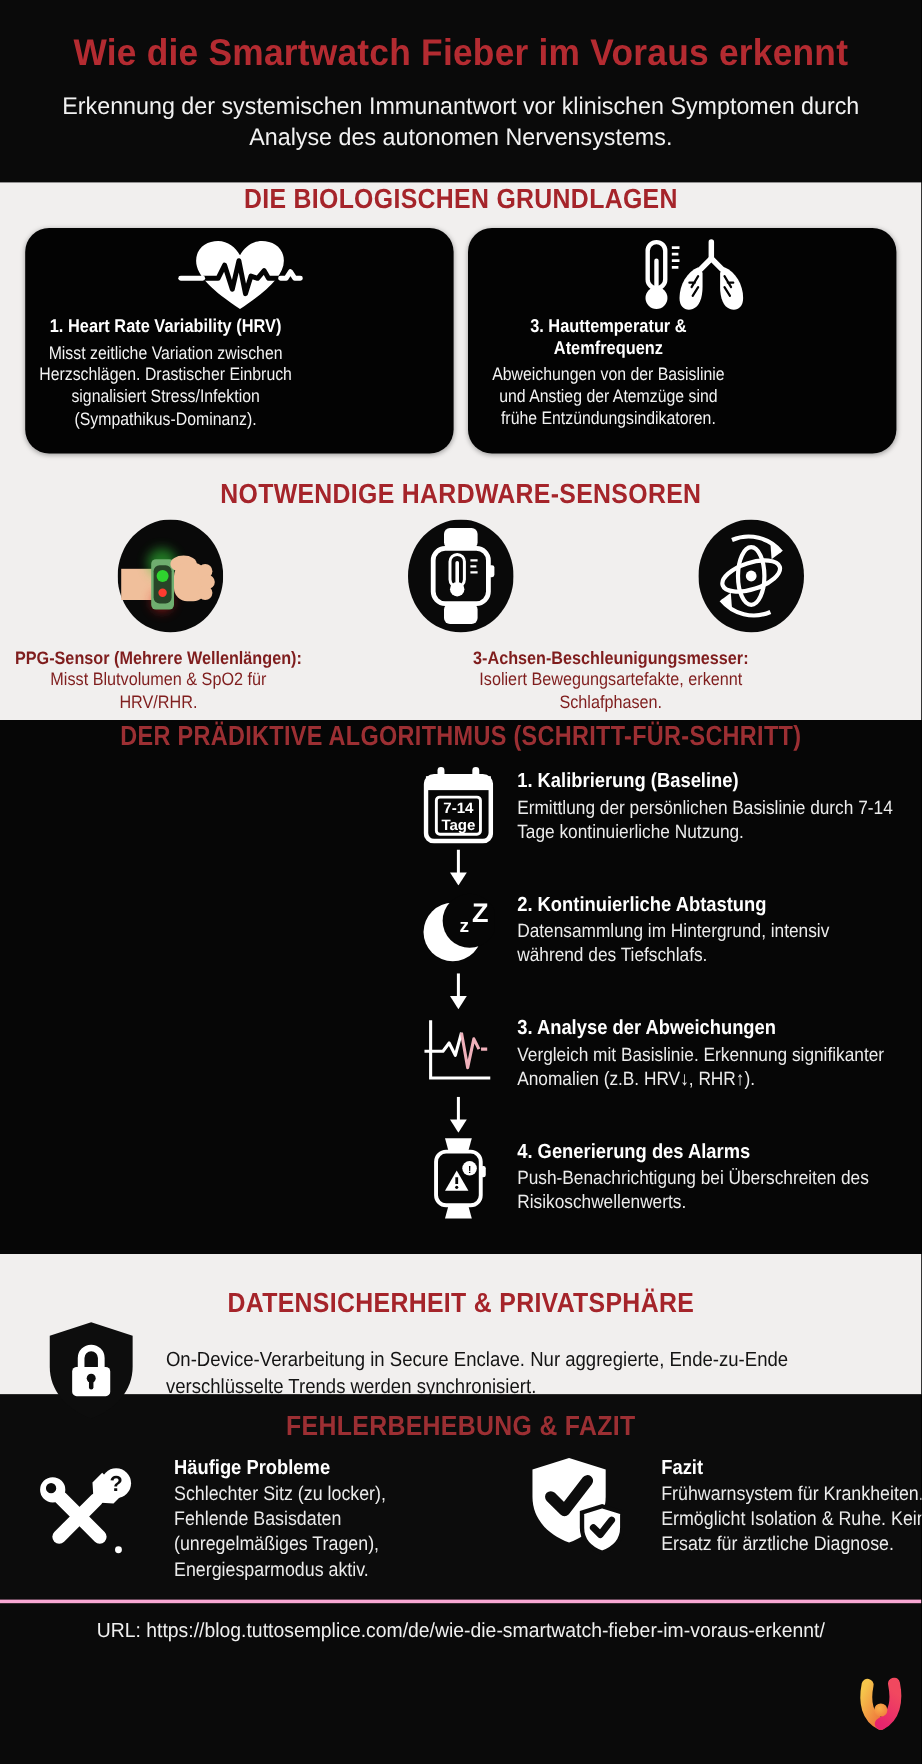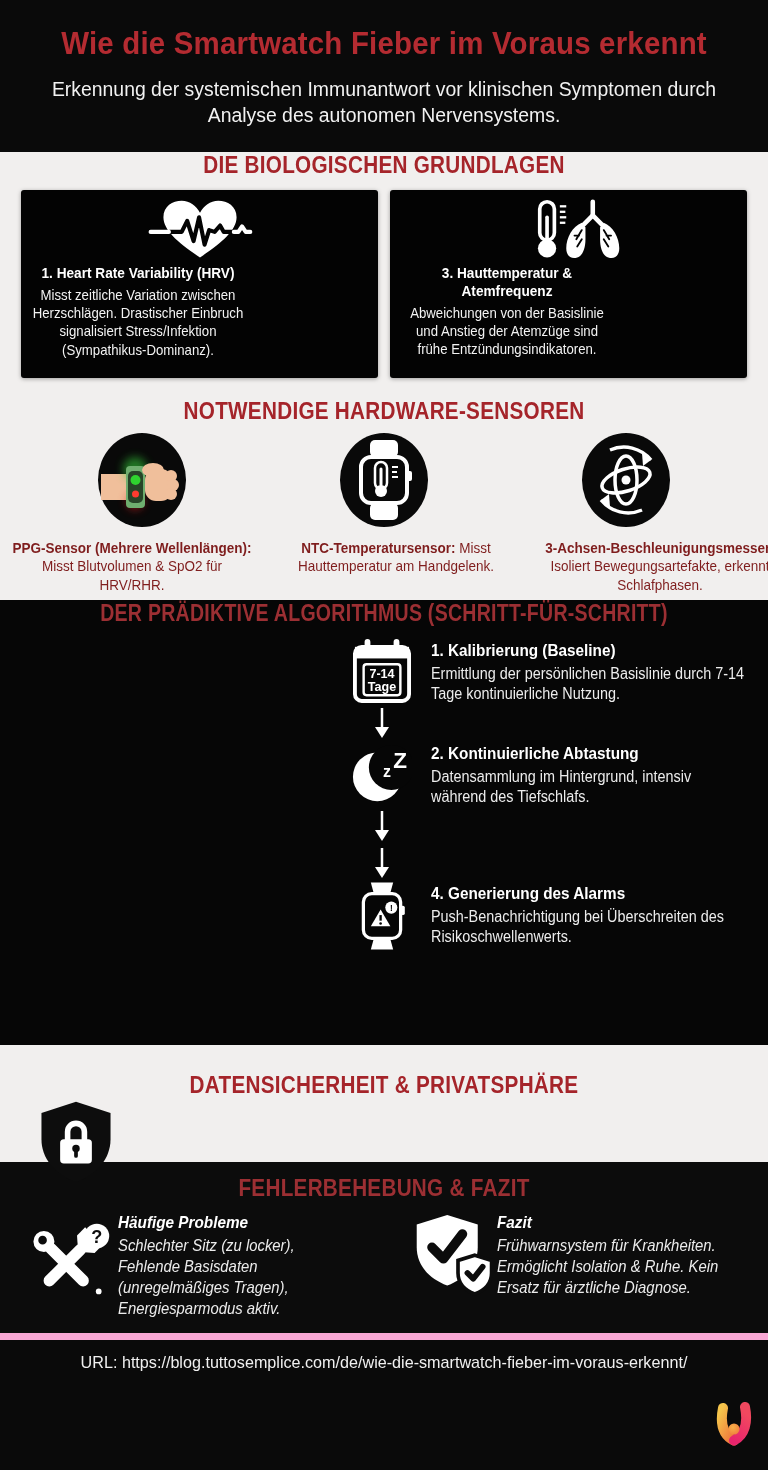--- a/index.html
+++ b/index.html
@@ -14,21 +14,21 @@
   .hdr .sub{margin:14px auto 0;width:690px;color:#f2f2f2;font-size:20px;line-height:1.3;transform:scaleX(.97);transform-origin:50% 50%;}
 
   
   .light{background:#f1efee;}
   .sec-h{display:block;text-align:center;color:#a5242a;font-weight:bold;font-size:23px;letter-spacing:.3px;transform:scaleX(.9);transform-origin:50% 50%;}
   .sec-h.on-dark{color:#9c2f33;}
 
   
   .bio{height:448px;}
   .cards{display:flex;gap:12px;padding:0 21px;margin-top:11px;}
-  .card{flex:1;height:188px;background:#030303;border-radius:3px;padding:8px 10px 6px;text-align:center;color:#fff;box-shadow:0 1px 4px rgba(0,0,0,.35);}
+  .card{flex:1;height:188px;background:#030303;border-radius:20px;padding:8px 10px 6px;text-align:center;color:#fff;box-shadow:0 1px 4px rgba(0,0,0,.35);}
   .card .cicon{height:66px;display:flex;align-items:center;justify-content:center;}
   .card .ct{width:244px;margin-left:-15px;font-weight:bold;font-size:15.5px;line-height:1.15;transform:scaleX(.88);transform-origin:50% 50%;}
   .card .cb{width:244px;margin-left:-15px;margin-top:4px;font-size:15px;line-height:1.22;color:#f3f3f3;transform:scaleX(.88);transform-origin:50% 50%;}
 
   
   .sens-h{margin-top:20px;}
   .sens-row{display:flex;justify-content:space-between;padding:0 98px;margin-top:8px;}
   .sens-caps{display:flex;gap:6px;margin:8px 10px 0;}
   .scol{flex:1;text-align:center;color:#7f1d1d;font-size:15px;line-height:1.22;}
   .scol .box{width:272px;margin-left:-14px;transform:scaleX(.9);transform-origin:50% 50%;}
@@ -51,28 +51,28 @@
   .priv-tx{margin-left:20px;color:#141414;font-size:17px;line-height:1.35;}
   .priv-tx .box{width:650px;margin-left:-29px;transform:scaleX(.91);transform-origin:50% 50%;}
 
   
   .trouble{height:171px;background:#0c0c0c;padding-top:13px;color:#ececec;}
   .t-cols{display:flex;margin-top:9px;}
   .t-col{display:flex;align-items:flex-start;}
   .t-col.left{margin-left:28px;}
   .t-col.right{margin-left:40px;}
   .t-ic{flex:none;}
-  .t-tx{margin-left:4px;padding-top:2px;font-style:italic;}
+  .t-tx{margin-left:31px;padding-top:2px;}
   .t-t{font-weight:bold;font-size:17px;color:#fff;transform:scaleX(.9);transform-origin:0 50%;white-space:nowrap;}
   .t-b{font-size:16.5px;line-height:1.27;margin-top:2px;transform:scaleX(.9);transform-origin:0 50%;}
   .t-col.left .t-b{width:253px;}
   .t-col.right .t-b{width:272px;}
 
   
-  .foot{height:137px;background:#0a0a0a;border-top:7px solid #f9a8d4;position:relative;padding-top:13px;}
+  .foot{height:137px;background:#0a0a0a;border-top:3px solid #f9a8d4;position:relative;padding-top:13px;}
   .foot .url{text-align:center;color:#f0f0f0;font-size:17px;transform:scaleX(.95);transform-origin:50% 50%;}
   .foot .logo{position:absolute;right:15px;top:62px;}
 </style>
 </head>
 <body>
 
 <div class="page">
 
   <div class="hdr">
     <h1>Wie die Smartwatch Fieber im Voraus erkennt</h1>
@@ -180,23 +180,20 @@
           <path d="M60 77 A35 35 0 0 1 19 67" fill="none" stroke="#fff" stroke-width="3.5"></path>
           <polygon points="19,67 28,74 27,61" fill="#fff"></polygon>
         </svg>
       </span>
     </div>
     <div class="sens-caps">
       <div class="scol">
         <p class="box"><b>PPG-Sensor (Mehrere Wellenlängen):</b> <span>Misst Blutvolumen &amp; SpO2 für HRV/RHR.</span></p>
       </div>
       <div class="scol">
-        <p class="box"><b>NTC-Temperatursensor:</b> <span>Misst Hauttemperatur am Handgelenk.</span></p>
-      </div>
-      <div class="scol">
         <p class="box"><b>3-Achsen-Beschleunigungsmesser:</b> <span>Isoliert Bewegungsartefakte, erkennt Schlafphasen.</span></p>
       </div>
     </div>
   </div>
 
   <div class="algo">
     <h2 class="sec-h on-dark" style="transform:scaleX(.85);">DER PRÄDIKTIVE ALGORITHMUS (SCHRITT-FÜR-SCHRITT)</h2>
     <div class="steps">
 
       <div class="step">
@@ -239,20 +236,34 @@
         </div>
       </div>
 
       <div class="arrow-row">
         <svg width="16" height="30" viewBox="0 0 16 30">
             <line x1="8" y1="0" x2="8" y2="20" stroke="#fff" stroke-width="2.5"></line>
             <polygon points="1,19 15,19 8,30" fill="#fff"></polygon>
           </svg>
       </div>
 
+      <div class="step">
+        <div class="sic">
+          <svg width="66" height="62" viewBox="0 0 70 64">
+            <path d="M8 2 V58 H66" fill="none" stroke="#fff" stroke-width="3"></path>
+            <polyline points="2,32 14,32 20,32 26,24 32,36 38,14" fill="none" stroke="#fff" stroke-width="3" stroke-linejoin="round"></polyline>
+            <polyline points="38,14 44,48 50,20 55,30" fill="none" stroke="#efb0ba" stroke-width="3" stroke-linejoin="round"></polyline>
+            <line x1="57" y1="30" x2="66" y2="30" stroke="#efb0ba" stroke-width="3" stroke-dasharray="6 4"></line>
+          </svg>
+        </div>
+        <div class="stx">
+          <div class="st">3. Analyse der Abweichungen</div>
+          <div class="sb">Vergleich mit Basislinie. Erkennung signifikanter Anomalien (z.B. HRV↓, RHR↑).</div>
+        </div>
+      </div>
 
       <div class="arrow-row">
         <svg width="16" height="30" viewBox="0 0 16 30">
             <line x1="8" y1="0" x2="8" y2="20" stroke="#fff" stroke-width="2.5"></line>
             <polygon points="1,19 15,19 8,30" fill="#fff"></polygon>
           </svg>
       </div>
 
       <div class="step">
         <div class="sic">
@@ -281,20 +292,23 @@
     <h2 class="sec-h">DATENSICHERHEIT &amp; PRIVATSPHÄRE</h2>
     <div class="priv-row">
       <div class="priv-ic">
         <svg width="84" height="84" viewBox="0 0 90 90">
           <path d="M45 2 L82 14 V42 C82 63 67 80 45 88 C23 80 8 63 8 42 V14 Z" fill="#0d0d0d"></path>
           <path d="M36 44 V34 a9 9 0 0 1 18 0 V44" fill="none" stroke="#fff" stroke-width="6"></path>
           <rect x="28" y="42" width="34" height="26" rx="4" fill="#fff"></rect>
           <circle cx="45" cy="52" r="4" fill="#0d0d0d"></circle>
           <rect x="43" y="53" width="4" height="9" rx="2" fill="#0d0d0d"></rect>
         </svg>
+      </div>
+      <div class="priv-tx">
+        <p class="box">On-Device-Verarbeitung in Secure Enclave. Nur aggregierte, Ende-zu-Ende verschlüsselte Trends werden synchronisiert.</p>
       </div>
     </div>
   </div>
 
   <div class="trouble">
     <h2 class="sec-h on-dark">FEHLERBEHEBUNG &amp; FAZIT</h2>
     <div class="t-cols">
       <div class="t-col left">
         <div class="t-ic">
           <svg width="86" height="96" viewBox="0 0 90 100">

